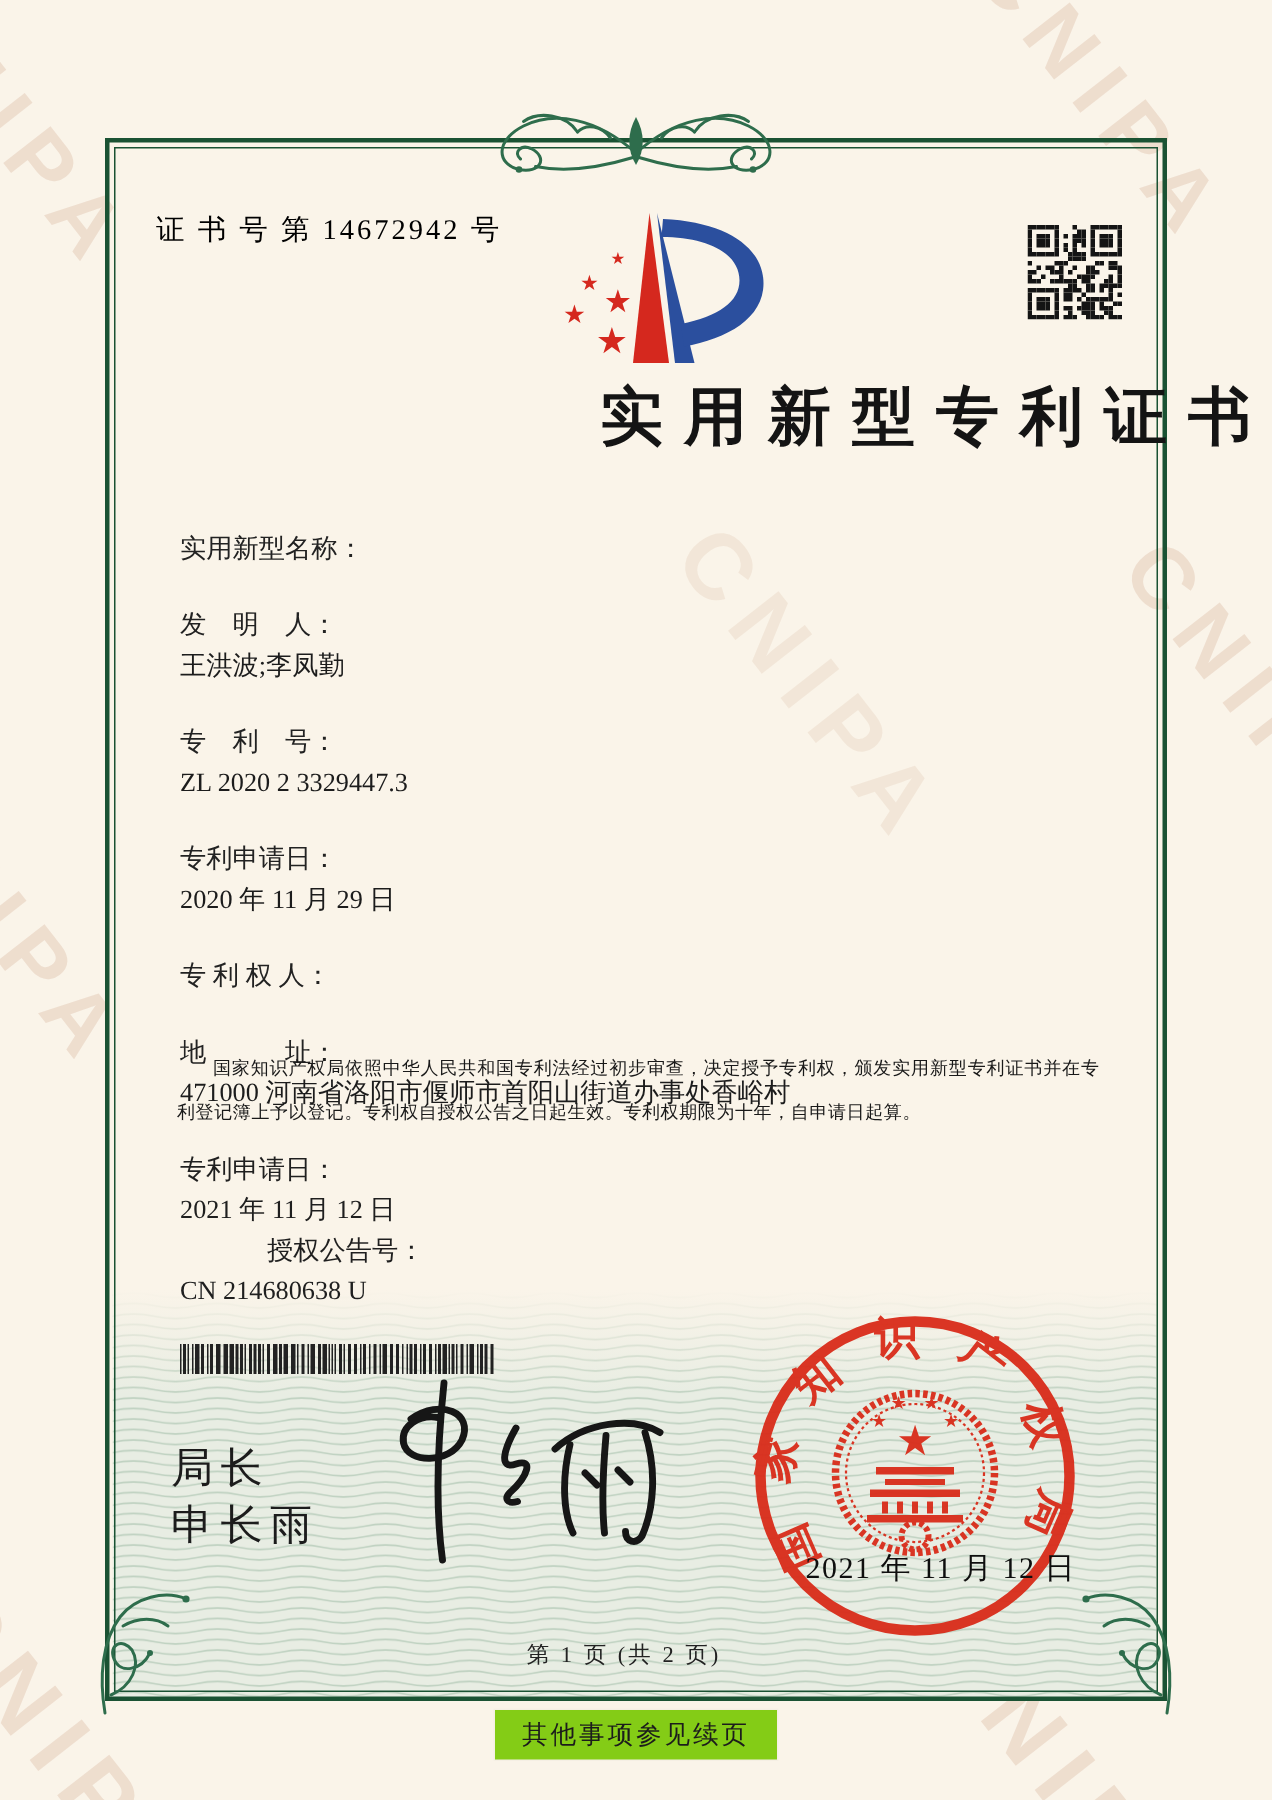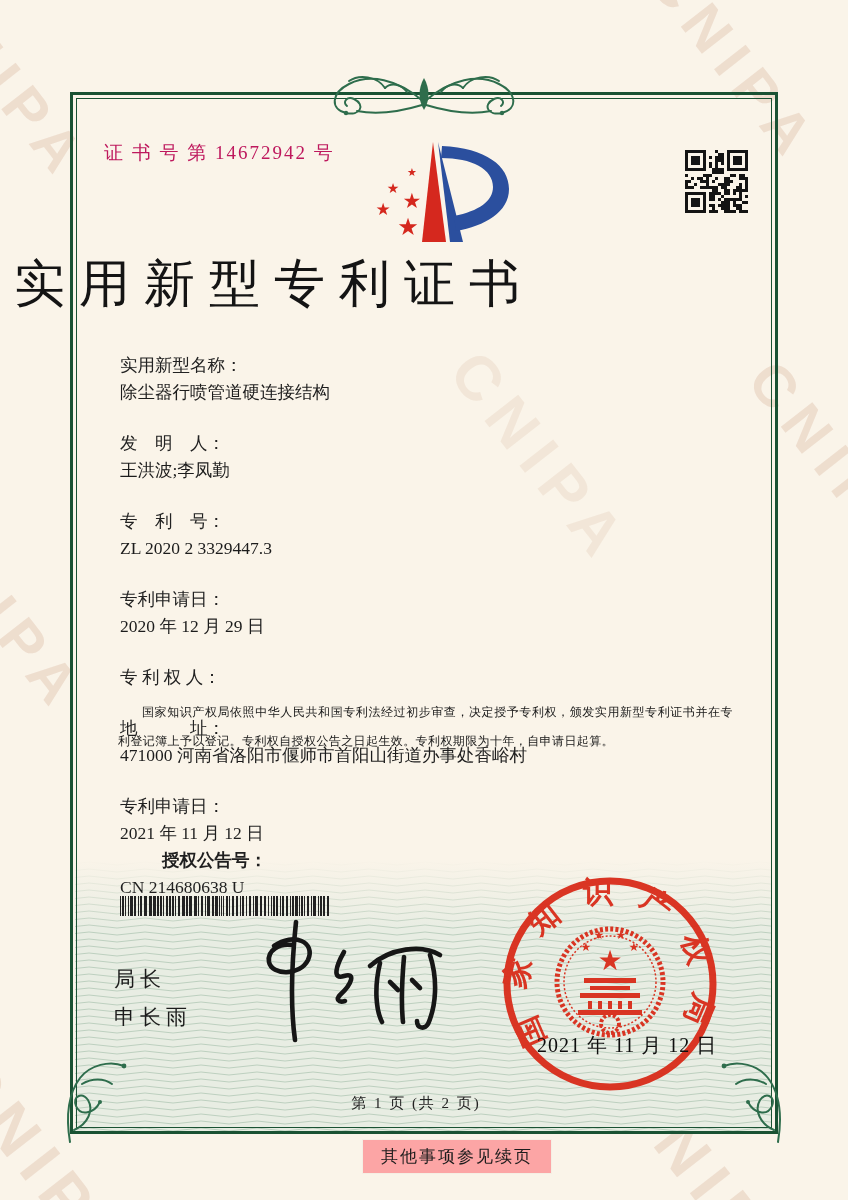--- a/index.html
+++ b/index.html
@@ -30,69 +30,69 @@
 
   
   .guilloche{position:absolute;left:75px;top:860px;width:696px;height:272px;}
   .guilloche-fade{
     position:absolute;left:75px;top:860px;width:696px;height:70px;
     background:linear-gradient(180deg,#faf4e9 0%,rgba(250,244,233,0) 100%);
   }
 
   .cert-no{
     position:absolute;left:104px;top:140px;
-    font-size:19px;letter-spacing:2px;color:#be185d;
+    font-size:19px;letter-spacing:2px;color:#000000;
   }
 
   .logo{position:absolute;left:350px;top:128px;width:180px;height:124px;}
 
   .qr{position:absolute;left:685px;top:150px;width:63px;height:63px;}
 
   .title{
-    position:absolute;left:0;right:0;top:250px;text-align:left;
-    font-size:51px;font-weight:normal;letter-spacing:14px;text-indent:14px;
+    position:absolute;left:0;right:0;top:250px;text-align:right;
+    font-size:42px;font-weight:bold;letter-spacing:14px;text-indent:14px;
     color:#141414;
   }
 
   .fields{position:absolute;left:120px;top:352px;width:620px;font-size:17.5px;}
   .field-row{display:flex;line-height:27px;margin-bottom:24px;white-space:nowrap;flex-direction:column;}
   .field-label{display:inline-block;min-width:110px;color:#222;}
   .field-value{color:#1c1c1c;}
-  .pair2{margin-left:42px;font-weight:bold;}
+  .pair2{margin-left:58px;}
 
   .body-text{
     position:absolute;left:118px;top:698px;width:615px;
     font-size:12px;line-height:29px;text-align:justify;color:#191919;
     letter-spacing:0.4px;
   }
   .body-text p{margin:0;text-indent:2em;}
 
   .barcode{position:absolute;left:120px;top:896px;width:215px;height:20px;}
 
   .officer{
     position:absolute;left:114px;top:960px;
     font-family:"Liberation Sans","DejaVu Sans",sans-serif;
-    font-size:21px;letter-spacing:5px;color:#1c1c1c;line-height:38px;
+    font-size:28px;letter-spacing:5px;color:#1c1c1c;line-height:38px;
   }
   .signature{position:absolute;left:232px;top:918px;width:225px;height:128px;}
 
   .seal{position:absolute;left:498px;top:872px;width:224px;height:224px;opacity:0.94;}
   .seal-date{
     position:absolute;left:537px;top:1032px;font-size:20px;letter-spacing:1px;
     color:#0e0e0e;white-space:nowrap;
   }
 
   .page-num{
     position:absolute;left:0;right:16px;top:1094px;text-align:center;
     font-size:15px;letter-spacing:2px;color:#222;
   }
   .bottom-note{
     position:absolute;left:50%;top:1140px;transform:translateX(-50%);
-    background:#fca5a5;padding:5px 18px;font-size:17px;letter-spacing:2px;
-    color:#1c1c1c;white-space:nowrap;box-shadow:0 0 0 1px rgba(0,0,0,0.02);margin-left:33px;
+    background:#84cc16;padding:5px 18px;font-size:17px;letter-spacing:2px;
+    color:#1c1c1c;white-space:nowrap;box-shadow:0 0 0 1px rgba(0,0,0,0.02);
   }
 
   .ornament-top{position:absolute;left:297px;top:62px;width:254px;height:58px;}
   .corner-bl{position:absolute;left:62px;top:1056px;width:72px;height:88px;}
   .corner-br{position:absolute;left:714px;top:1056px;width:72px;height:88px;transform:scaleX(-1);}
 </style>
 </head>
 <body>
 
 <span class="wm" style="left:-42px;top:-34px;">CNIPA</span>
@@ -400,33 +400,32 @@
     <rect x="54" y="60" width="3" height="3"></rect>
     <rect x="57" y="60" width="3" height="3"></rect>
     <rect x="60" y="60" width="3" height="3"></rect>
   </svg>
 
 <div class="title">实用新型专利证书</div>
 
 <div class="fields">
   <div class="field-row">
     <span class="field-label">实用新型名称：</span>
-    <span class="field-value">除尘器行喷管道硬连接结构</span>
   </div>
   <div class="field-row">
     <span class="field-label">发　明　人：</span>
     <span class="field-value">王洪波;李凤勤</span>
   </div>
   <div class="field-row">
     <span class="field-label">专　利　号：</span>
     <span class="field-value">ZL 2020 2 3329447.3</span>
   </div>
   <div class="field-row">
     <span class="field-label">专利申请日：</span>
-    <span class="field-value">2020 年 12 月 29 日</span>
+    <span class="field-value">2020 年 11 月 29 日</span>
   </div>
   <div class="field-row">
     <span class="field-label">专 利 权 人：</span>
   </div>
   <div class="field-row">
     <span class="field-label">地　　　址：</span>
     <span class="field-value">471000 河南省洛阳市偃师市首阳山街道办事处香峪村</span>
   </div>
   <div class="field-row">
     <span>专利申请日：</span>

